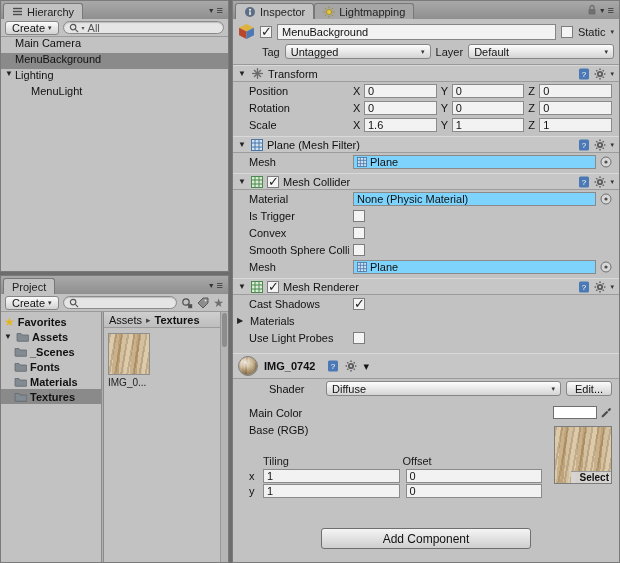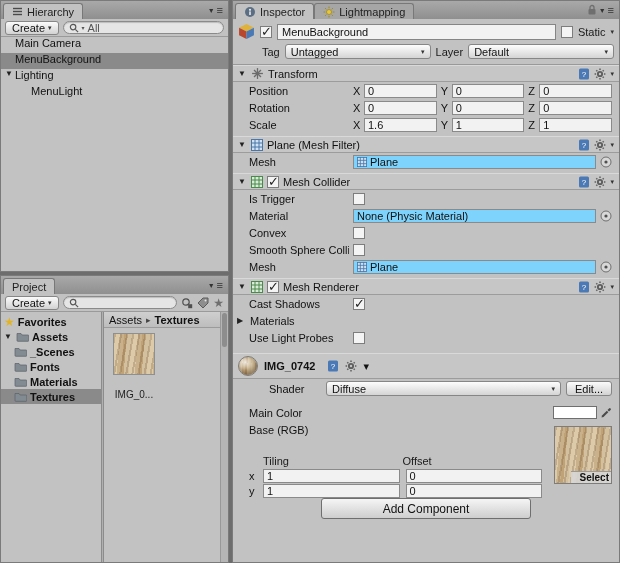--- a/index.html
+++ b/index.html
@@ -35,21 +35,21 @@
   .prow.sub { padding-left: 13px; }
   .prow.selected { background: #8a8a8a; }
   .prow .fold { font-size: 8px; width: 9px; color: #222; }
   .star { color: #e3b422; font-size: 12px; line-height: 10px; }
   .psplit { width: 3px; flex: none; background: #b0b0b0; border-left: 1px solid #8c8c8c; border-right: 1px solid #8c8c8c; }
   .ppane { flex: 1; display: flex; flex-direction: column; overflow: hidden; }
   .crumbbar { height: 16px; flex: none; display: flex; align-items: center; gap: 4px; padding: 0 5px; background: linear-gradient(#cfcfcf,#bdbdbd); border-bottom: 1px solid #9b9b9b; }
   .crumb-current { font-weight: bold; }
   .crumb-sep { font-size: 9px; color: #444; }
   .assetgrid { flex: 1; padding: 5px 4px; }
-  .asset { width: 52px; display: flex; flex-direction: column; align-items: center; gap: 14px; }
+  .asset { width: 52px; display: flex; flex-direction: column; gap: 2px; }
   .tex { background:
       repeating-linear-gradient(100deg, rgba(120,90,60,.28) 0 2px, rgba(0,0,0,0) 2px 6px),
       repeating-linear-gradient(95deg, #dccaa9 0 6px, #c9b18b 6px 10px, #bfa276 10px 13px, #d3c09e 13px 18px); }
   .asset .thumb { width: 42px; height: 42px; border: 1px solid #8f8f8f; }
   .asset .cap { font-size: 10px; color: #222; }
   .pscroll { width: 8px; flex: none; background: #b5b5b5; border-left: 1px solid #989898; padding: 1px; }
   .pscroll .sthumb { height: 34px; background: #8d8d8d; border-radius: 3px; }
 
   
   .ins { flex: 1; }
@@ -93,21 +93,21 @@
   .tg-head { display: flex; gap: 0; padding-left: 14px; height: 14px; align-items: center; color: #1a1a1a; margin-top: 16px; }
   .tg-head span { flex: 1; }
   .tg-row { display: flex; gap: 6px; align-items: center; height: 15px; }
   .tg-row .axname { width: 8px; }
   .matright { width: 62px; flex: none; display: flex; flex-direction: column; align-items: flex-end; gap: 5px; }
   .colorrow { height: 17px; display: flex; align-items: center; gap: 3px; }
   .swatch { width: 44px; height: 13px; background: #ffffff; border: 1px solid #6f6f6f; }
   .texthumb { width: 58px; height: 58px; border: 1px solid #7d7d7d; position: relative; }
   .selectbar { position: absolute; left: 16px; right: 0; bottom: 0; height: 12px; background: rgba(215,215,215,.9); font-size: 10px; font-weight: bold; text-align: right; padding: 0 2px; line-height: 12px; border-top: 1px solid #999; }
 
-  .addwrap { display: flex; justify-content: center; }
+  .addwrap { display: flex; justify-content: center; margin-top: 30px; }
   .addbtn { width: 210px; height: 21px; display: flex; align-items: center; justify-content: center; background: linear-gradient(#f5f5f5,#cecece); border: 1px solid #6f6f6f; border-radius: 3px; font-size: 12px; }
 
   svg { display: block; }
 </style>
 </head>
 <body>
 
 <div class="root">
 
   <div class="leftcol">
@@ -506,34 +506,34 @@
               <line x1="2.3" y1="2.3" x2="3.3" y2="3.3"></line>
               <line x1="8.7" y1="8.7" x2="9.7" y2="9.7"></line>
               <line x1="8.7" y1="3.3" x2="9.7" y2="2.3"></line>
               <line x1="2.3" y1="9.7" x2="3.3" y2="8.7"></line>
             </g>
           </svg>
       </span>
       <span class="tri">▾</span>
     </div>
     <div class="irow">
-      <span class="ilabel">Is Trigger</span>
-      <span class="cb"></span>
-    </div>
-    <div class="irow">
       <span class="ilabel">Material</span>
       <span class="obj">
         <span>None (Physic Material)</span>
       </span>
       <span class="picker">
         <svg width="12" height="12" viewBox="0 0 12 12">
             <circle cx="6" cy="6" r="5" fill="#d8d8d8" stroke="#6f6f6f"></circle>
             <circle cx="6" cy="6" r="1.6" fill="#4f4f4f"></circle>
           </svg>
       </span>
+    </div>
+    <div class="irow">
+      <span class="ilabel">Is Trigger</span>
+      <span class="cb"></span>
     </div>
     <div class="irow">
       <span class="ilabel">Convex</span>
       <span class="cb"></span>
     </div>
     <div class="irow">
       <span class="ilabel">Smooth Sphere Collision</span>
       <span class="cb"></span>
     </div>
     <div class="irow">

